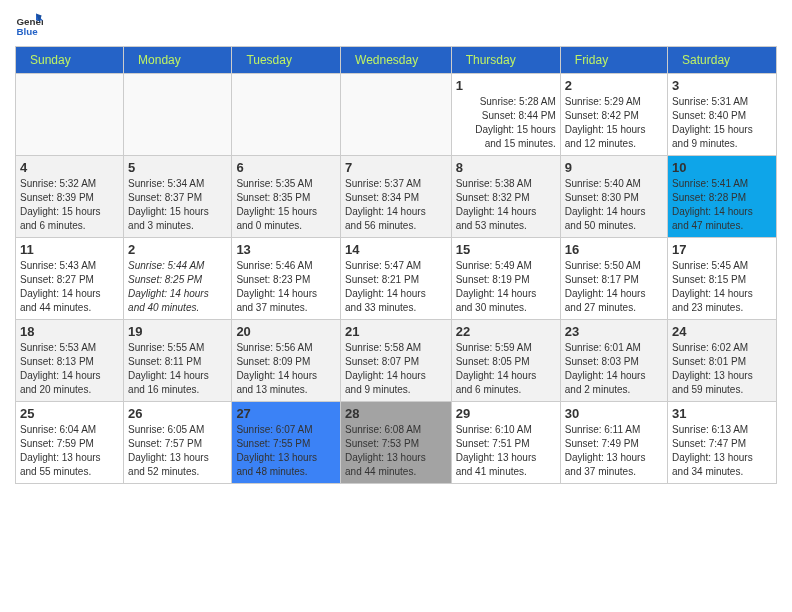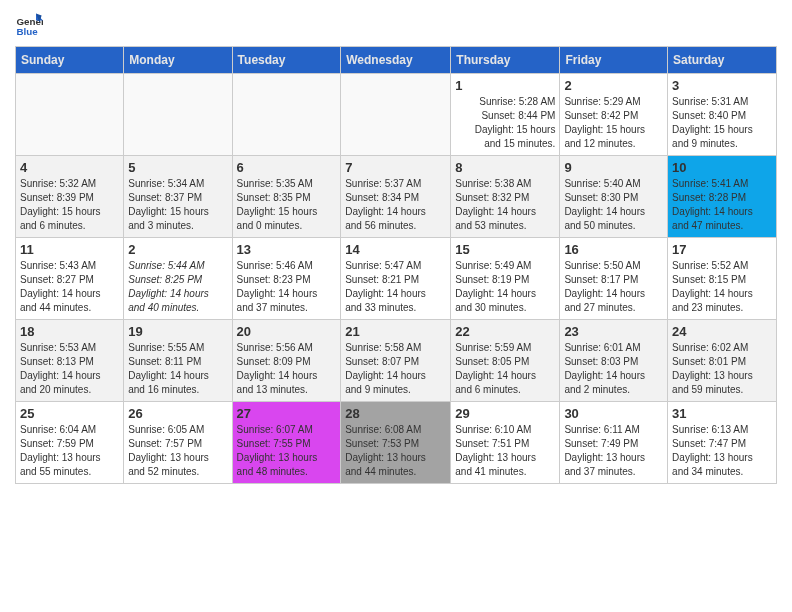--- a/index.html
+++ b/index.html
@@ -4,21 +4,21 @@
   <style>
     * { box-sizing: border-box; margin: 0; padding: 0; }
     body { font-family: Arial, sans-serif; background: #fff; width: 792px; min-height: 612px; padding: 10px 15px; }
     .header { display: flex; justify-content: space-between; align-items: flex-start; margin-bottom: 8px; }
     .logo { display: flex; align-items: center; gap: 4px; }
     .logo-icon { width: 28px; height: 28px; }
     .title-block { text-align: right; }
     .month-year { font-size: 36px; color: #333; font-weight: 300; }
     .location { font-size: 15px; color: #555; }
     table { width: 100%; border-collapse: collapse; }
-    th { background: #2563c7; color: #e5e5e5; padding: 6px 5px; font-size: 12px; font-weight: bold; text-align: left; border: 1px solid #ccc; }
+    th { background: #2563c7; color: #bef264; padding: 6px 14px; font-size: 12px; font-weight: normal; text-align: left; border: 1px solid #ccc; }
     td { border: 1px solid #ccc; vertical-align: top; padding: 4px 4px; font-size: 10px; color: #333; min-height: 80px; width: 113px; }
     td.empty { background: #f9f9f9; }
     td.filled { background: #fff; }
     .day-num { font-size: 13px; font-weight: bold; display: block; margin-bottom: 2px; }
     .day-info { line-height: 1.4; font-size: 10px; color: #333; }
     tr:nth-child(even) td { background: #f2f2f2; }
     tr:nth-child(even) td.empty { background: #f2f2f2; }
   </style>
 </head>
 <body>
@@ -172,21 +172,21 @@
         </td>
         <td class="filled" style="background: rgb(255, 255, 255);">
           <span class="day-num">16</span>
           <div class="day-info" style="white-space: pre-line;">Sunrise: 5:50 AM
 Sunset: 8:17 PM
 Daylight: 14 hours
 and 27 minutes.</div>
         </td>
         <td class="filled" style="background: rgb(255, 255, 255);">
           <span class="day-num">17</span>
-          <div class="day-info" style="white-space: pre-line;">Sunrise: 5:52 AM
+          <div class="day-info" style="white-space: pre-line;">Sunrise: 5:45 AM
 Sunset: 8:15 PM
 Daylight: 14 hours
 and 23 minutes.</div>
         </td>
       </tr>
       <tr>
         <td class="filled" style="background: rgb(242, 242, 242);">
           <span class="day-num">18</span>
           <div class="day-info" style="white-space: pre-line;">Sunrise: 5:53 AM
 Sunset: 8:13 PM
@@ -244,21 +244,21 @@
 Daylight: 13 hours
 and 55 minutes.</div>
         </td>
         <td class="filled" style="background: rgb(255, 255, 255);">
           <span class="day-num">26</span>
           <div class="day-info" style="white-space: pre-line;">Sunrise: 6:05 AM
 Sunset: 7:57 PM
 Daylight: 13 hours
 and 52 minutes.</div>
         </td>
-        <td class="filled" style="background: #d946ef; margin-left: 44px;">
+        <td class="filled" style="background: #3b82f6; margin-left: 44px;">
           <span class="day-num">27</span>
           <div class="day-info" style="white-space: pre-line;">Sunrise: 6:07 AM
 Sunset: 7:55 PM
 Daylight: 13 hours
 and 48 minutes.</div>
         </td>
         <td class="filled" style="background: #a3a3a3;">
           <span class="day-num">28</span>
           <div class="day-info" style="white-space: pre-line;">Sunrise: 6:08 AM
 Sunset: 7:53 PM

